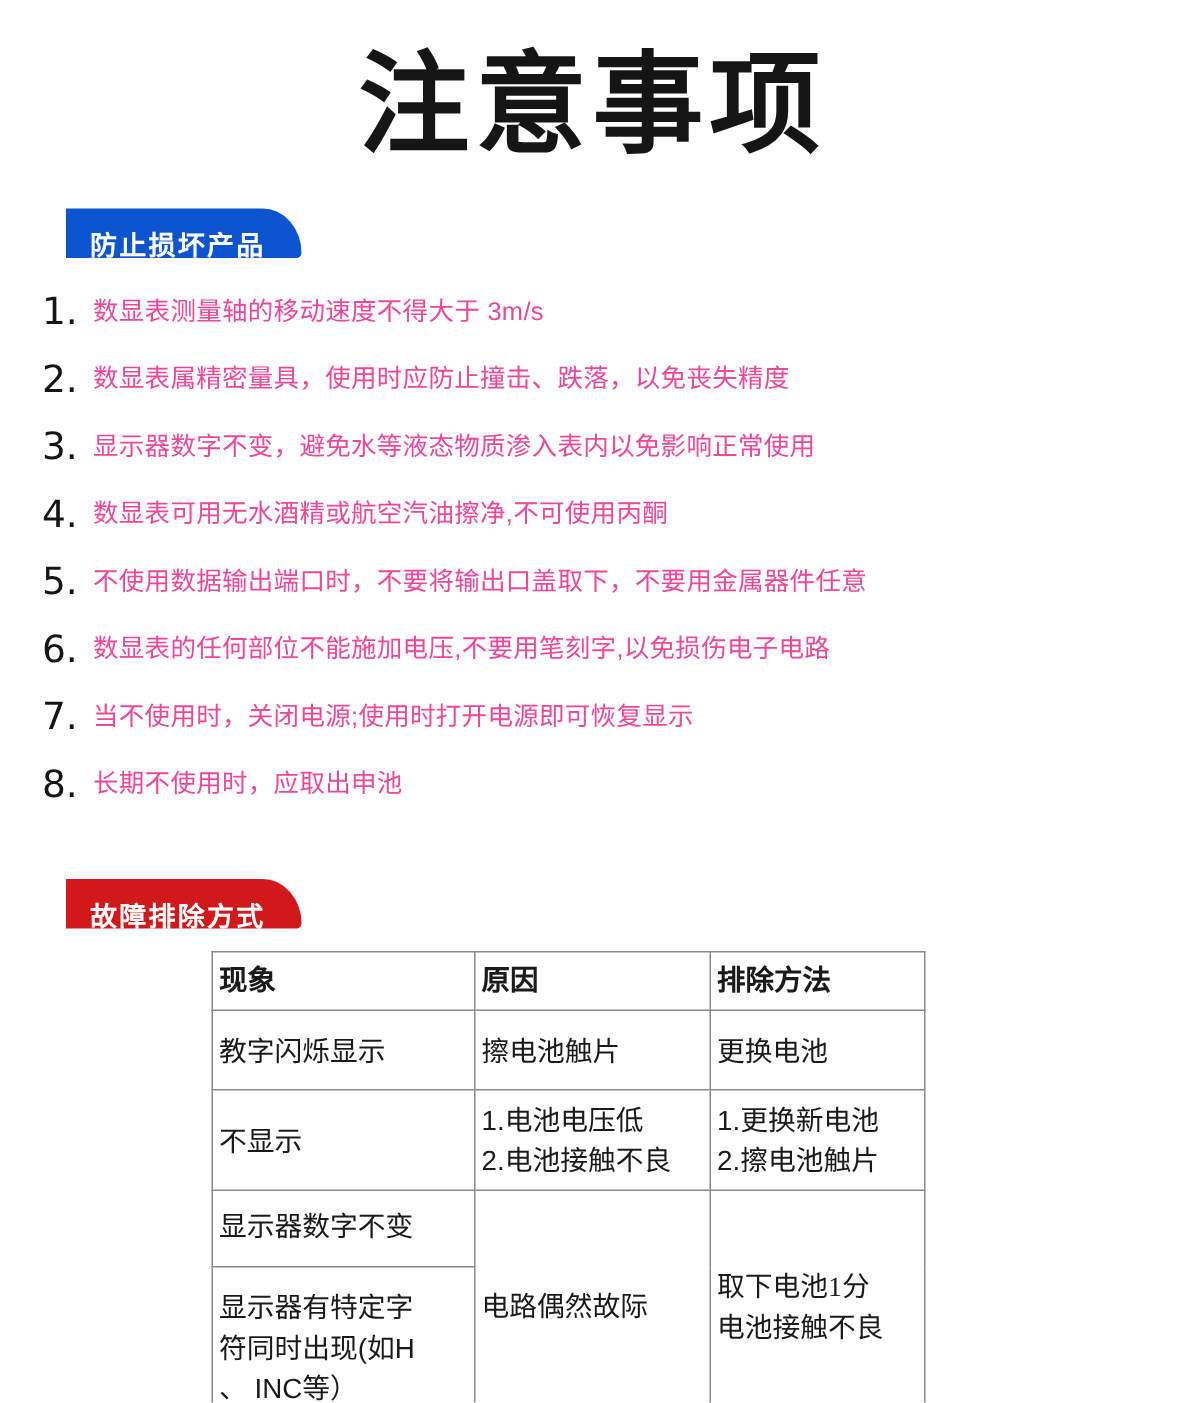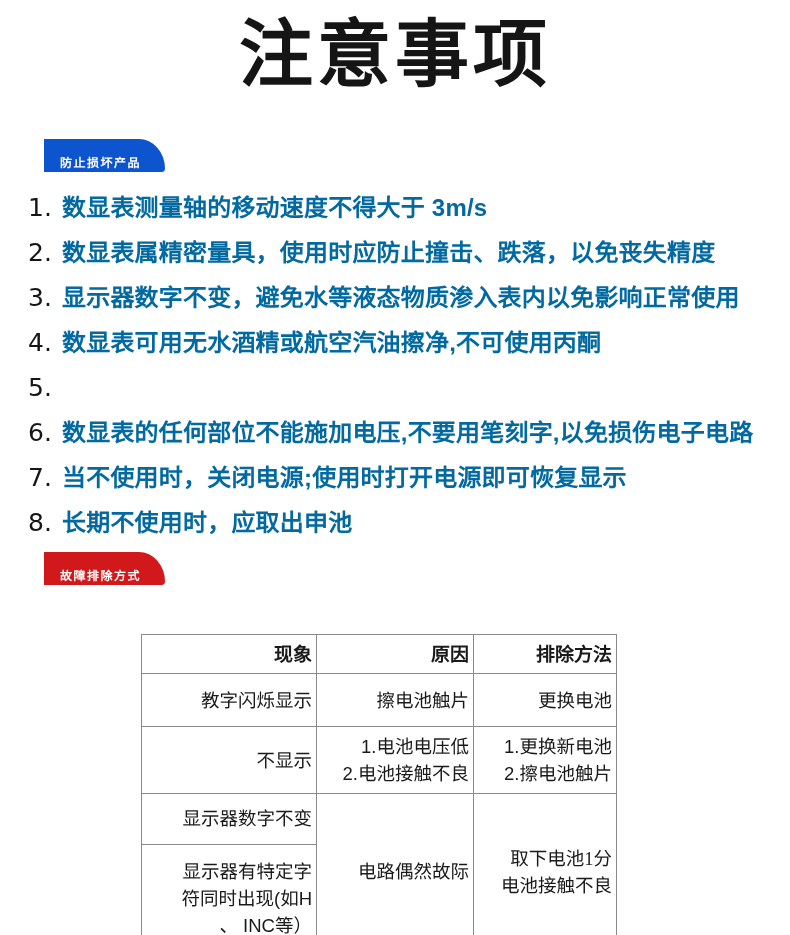--- a/index.html
+++ b/index.html
@@ -14,53 +14,53 @@
     position: relative;
     overflow: hidden;
     font-family: "Liberation Sans", "DejaVu Sans", sans-serif;
     color: #1a1a1a;
     -webkit-font-smoothing: antialiased;
   }
 
   
   .page-title {
     position: absolute;
-    top: 9px;
+    top: 24px;
     left: 0;
     width: 790px;
     text-align: center;
     font-size: 74px;
     line-height: 92px;
     font-weight: 700;
     letter-spacing: 4px;
     color: #151515;
   }
 
   
   .badge {
     position: absolute;
     left: 44px;
     height: 33px;
     box-sizing: border-box;
     padding: 12px 24px 0 16px;
     display: flex;
     align-items: center;
     color: #ffffff;
-    font-size: 12px;
+    font-size: 18px;
     font-weight: 700;
     letter-spacing: 1.5px;
     border-top-right-radius: 30px 34px;
     border-bottom-right-radius: 4px;
   }
   .badge-blue {
     top: 139px;
     background: #0d55ce;
   }
   .badge-red {
-    top: 552px;
+    top: 586px;
     background: #d1181b;
   }
 
   
   .notice-list {
     position: absolute;
     top: 190px;
     left: 28px;
     width: 756px;
   }
@@ -74,46 +74,46 @@
     width: 34px;
     font-size: 25px;
     line-height: 36px;
     font-weight: 400;
     letter-spacing: 0px;
     color: #151515;
     font-family: "DejaVu Sans", "Liberation Sans", sans-serif;
   }
   .notice-body {
     flex: 1 1 auto;
-    font-size: 24px;
+    font-size: 17px;
     line-height: 36px;
-    font-weight: 700;
+    font-weight: 400;
     letter-spacing: 0.2px;
-    color: #0369a1;
+    color: #ec4899;
   }
   .notice-line-2 {
     display: block;
   }
 
   
   .table-wrap {
     position: absolute;
     top: 634px;
     left: 141px;
     width: 475px;
   }
   table.trouble {
     width: 475px;
     border-collapse: collapse;
     table-layout: fixed;
   }
   table.trouble td,
   table.trouble th {
     border: 1.4px solid #8a8a8a;
-    text-align: right;
+    text-align: left;
     vertical-align: middle;
     font-size: 18.5px;
     line-height: 27px;
     font-weight: 400;
     color: #1a1a1a;
     padding: 5px 4px;
   }
   table.trouble th {
     font-weight: 700;
     font-size: 19px;
@@ -167,20 +167,21 @@
   <div class="notice-item">
     <div class="notice-num">4.</div>
     <div class="notice-body">
       <span>数显表可用无水酒精或航空汽油擦净,不可使用丙酮</span>
     </div>
   </div>
 
   <div class="notice-item">
     <div class="notice-num">5.</div>
     <div class="notice-body">
+      <span>不使用数据输出端口时，不要将输出口盖取下，不要用金属器件任意</span>
     </div>
   </div>
 
   <div class="notice-item">
     <div class="notice-num">6.</div>
     <div class="notice-body">
       <span>数显表的任何部位不能施加电压,不要用笔刻字,以免损伤电子电路</span>
     </div>
   </div>
 

